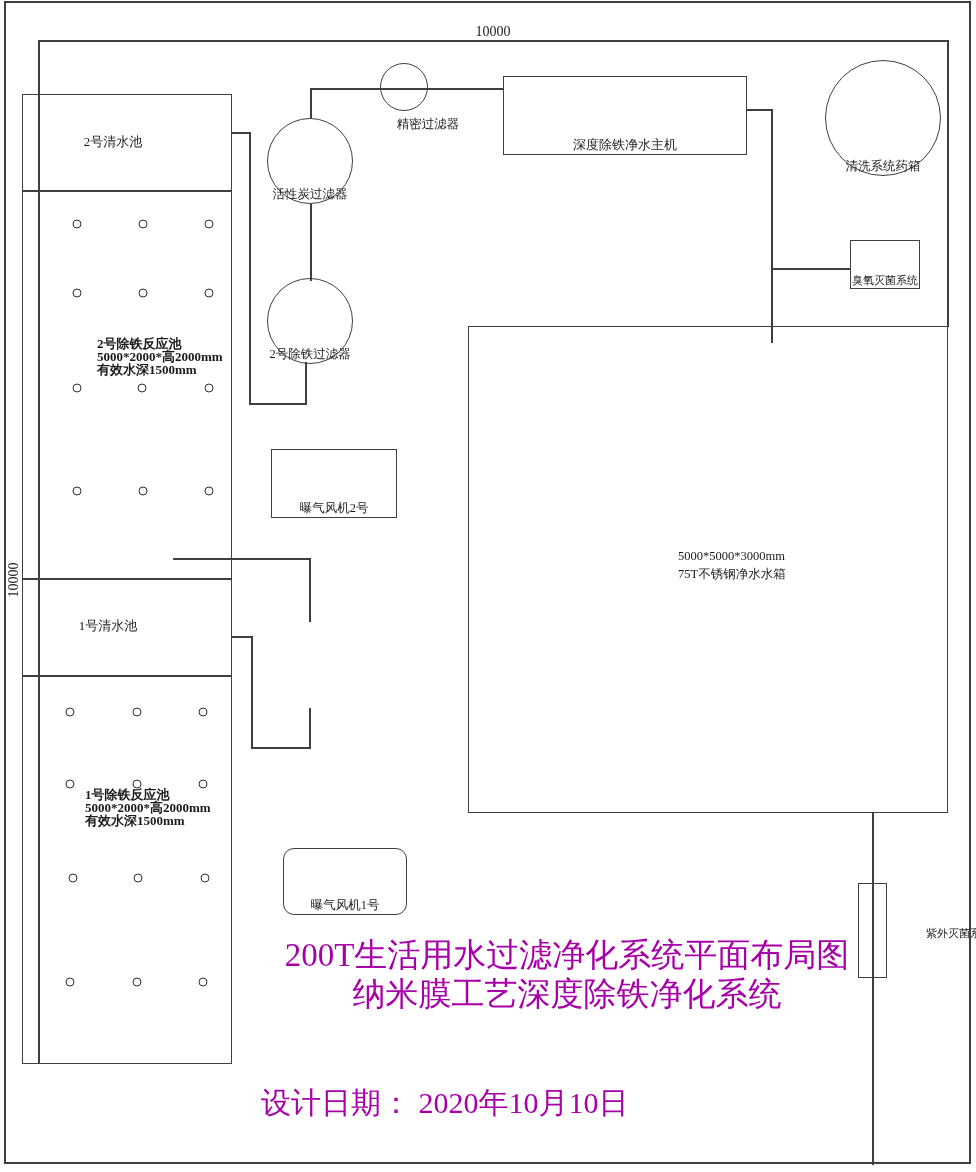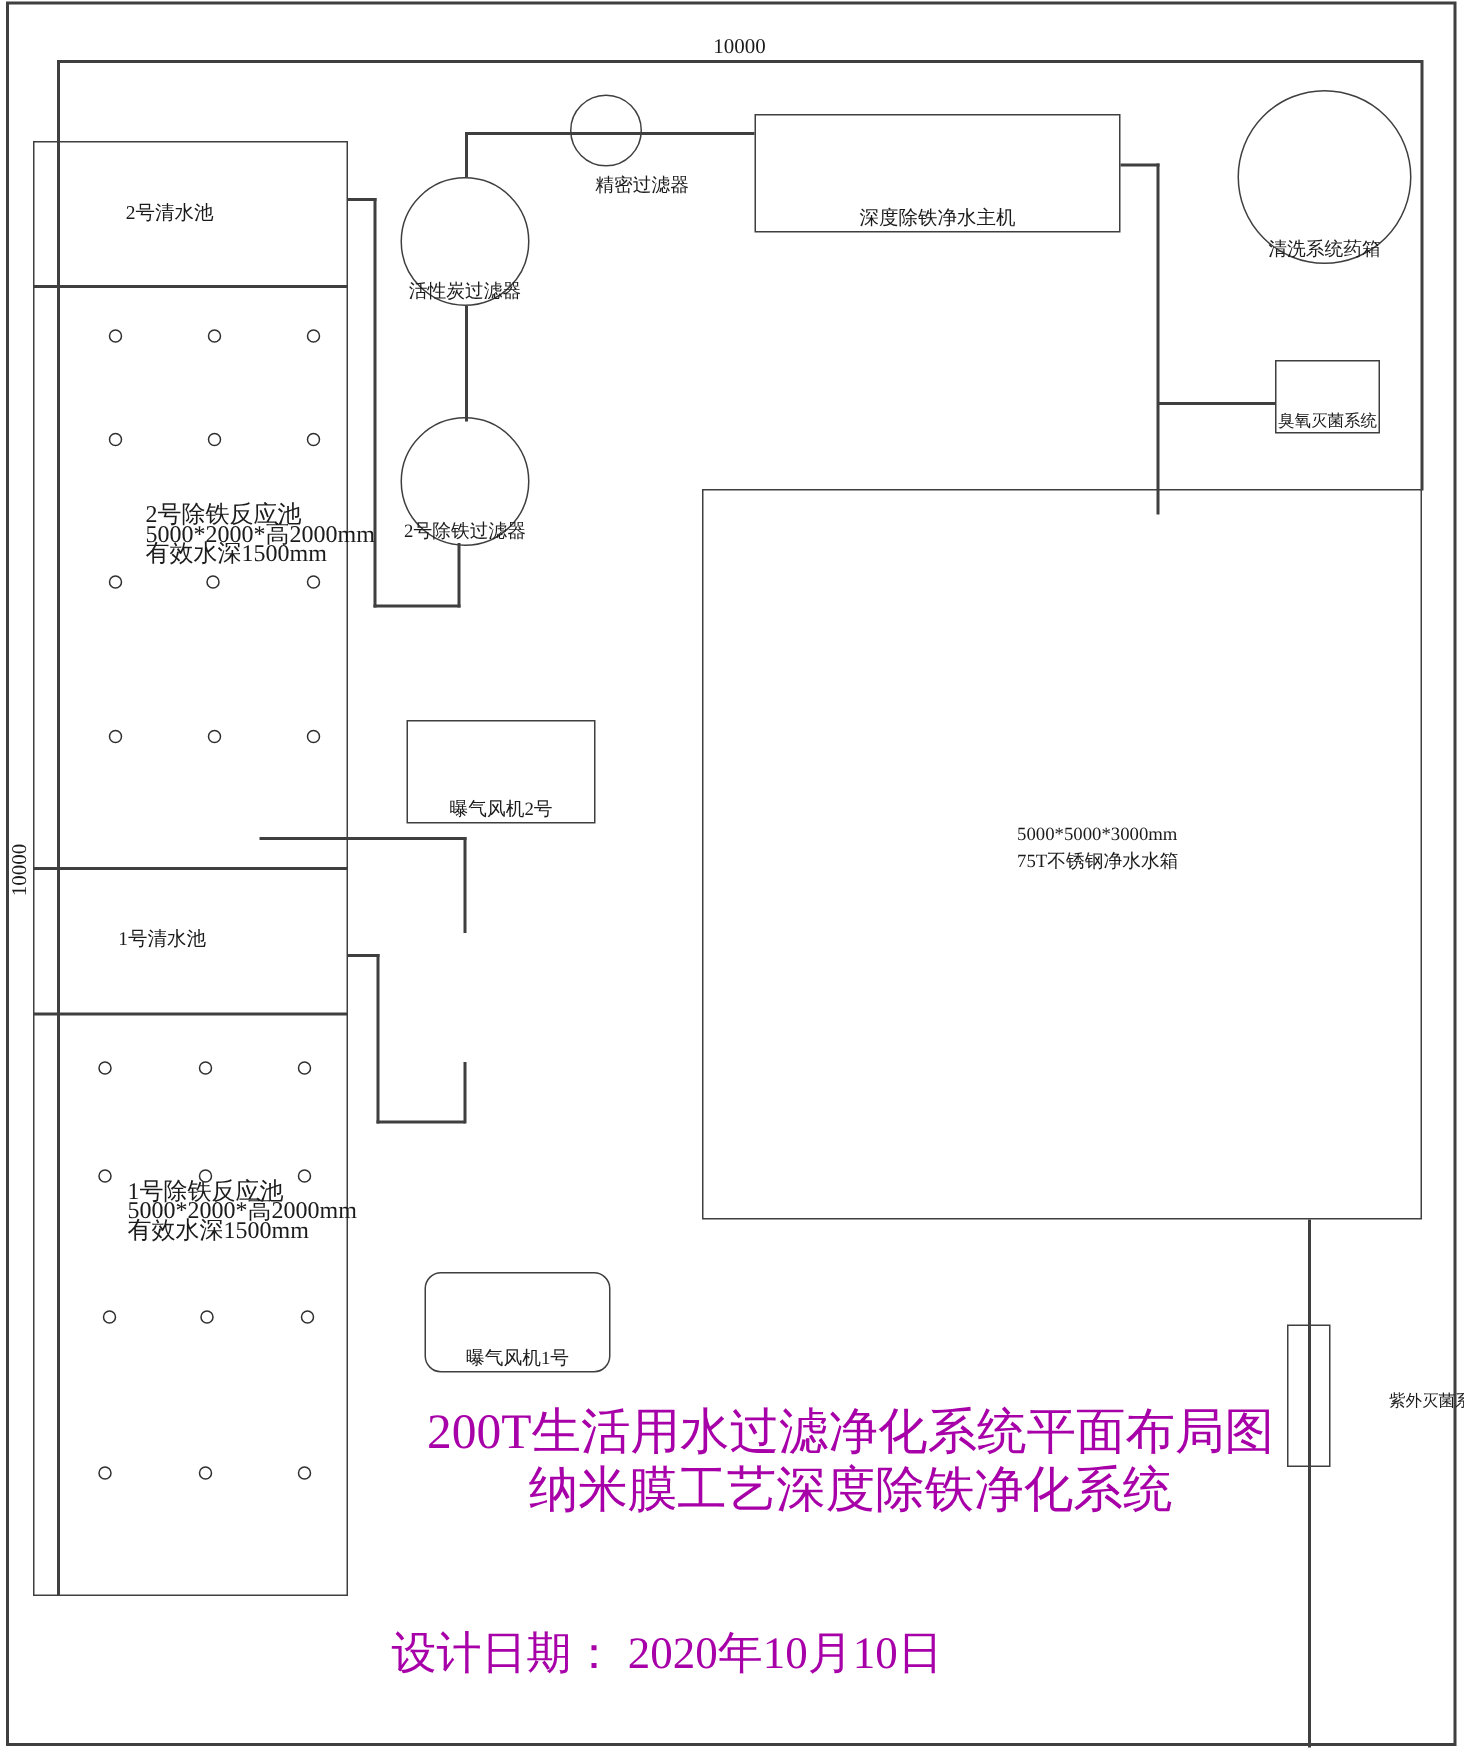--- a/index.html
+++ b/index.html
@@ -12,21 +12,21 @@
   .box{position:absolute;border:1.5px solid #3f3f3f;box-sizing:border-box;
        display:flex;align-items:flex-end;justify-content:center;text-align:center;}
   .circle{border-radius:50%;}
   .lbl{position:absolute;white-space:nowrap;}
   .ctr{transform:translate(-50%,-50%);}
   .f12{font-size:12.5px;}
   .f13{font-size:13px;}
   .f11{font-size:11px;}
   .hole{position:absolute;width:9px;height:9px;border:1.5px solid #2f2f2f;border-radius:50%;
         box-sizing:border-box;transform:translate(-50%,-50%);background:#ffffff;}
-  .rxt{position:absolute;font-size:16px;line-height:13px;white-space:nowrap;}
+  .rxt{position:absolute;font-size:13px;line-height:13px;white-space:nowrap;font-weight:bold;}
   .spec{position:absolute;font-size:12.5px;line-height:18px;white-space:nowrap;}
   .dim{position:absolute;font-size:14px;white-space:nowrap;}
   .title{position:absolute;left:167px;top:936px;width:800px;text-align:center;
          color:#a800a8;font-size:33px;line-height:39px;white-space:nowrap;}
   .credits{position:absolute;left:261px;top:1084px;color:#a800a8;
            font-size:30px;line-height:38px;white-space:nowrap;}
   .outer{position:absolute;left:4px;top:1px;width:967px;height:1163px;
          border:2px solid #3f3f3f;box-sizing:border-box;}
 </style>
 </head>
@@ -121,21 +121,21 @@
   <div class="box circle f12" style="left:825px;top:60px;width:116px;height:116px;">
     <span style="white-space:nowrap;">清洗系统药箱</span>
   </div>
 
   <div class="box f13" style="left:503px;top:76px;width:244px;height:79px;">
     <span style="white-space:nowrap;">深度除铁净水主机</span>
   </div>
   <div class="box f11" style="left:850px;top:240px;width:70px;height:49px;">
     <span style="white-space:nowrap;">臭氧灭菌系统</span>
   </div>
-  <div class="box f12" style="left:271px;top:449px;width:126px;height:69px;margin-top:31px;">
+  <div class="box f12" style="left:271px;top:449px;width:126px;height:69px;">
     <span style="white-space:nowrap;">曝气风机2号</span>
   </div>
   <div class="box f12" style="left:283px;top:848px;width:124px;height:67px;border-radius:11px;">
     <span style="white-space:nowrap;">曝气风机1号</span>
   </div>
 
   <div class="box" style="left:468px;top:326px;width:480px;height:487px;"></div>
   <div class="spec" style="left:678px;top:547px;">
     <div>5000*5000*3000mm</div>
     <div>75T不锈钢净水水箱</div>

